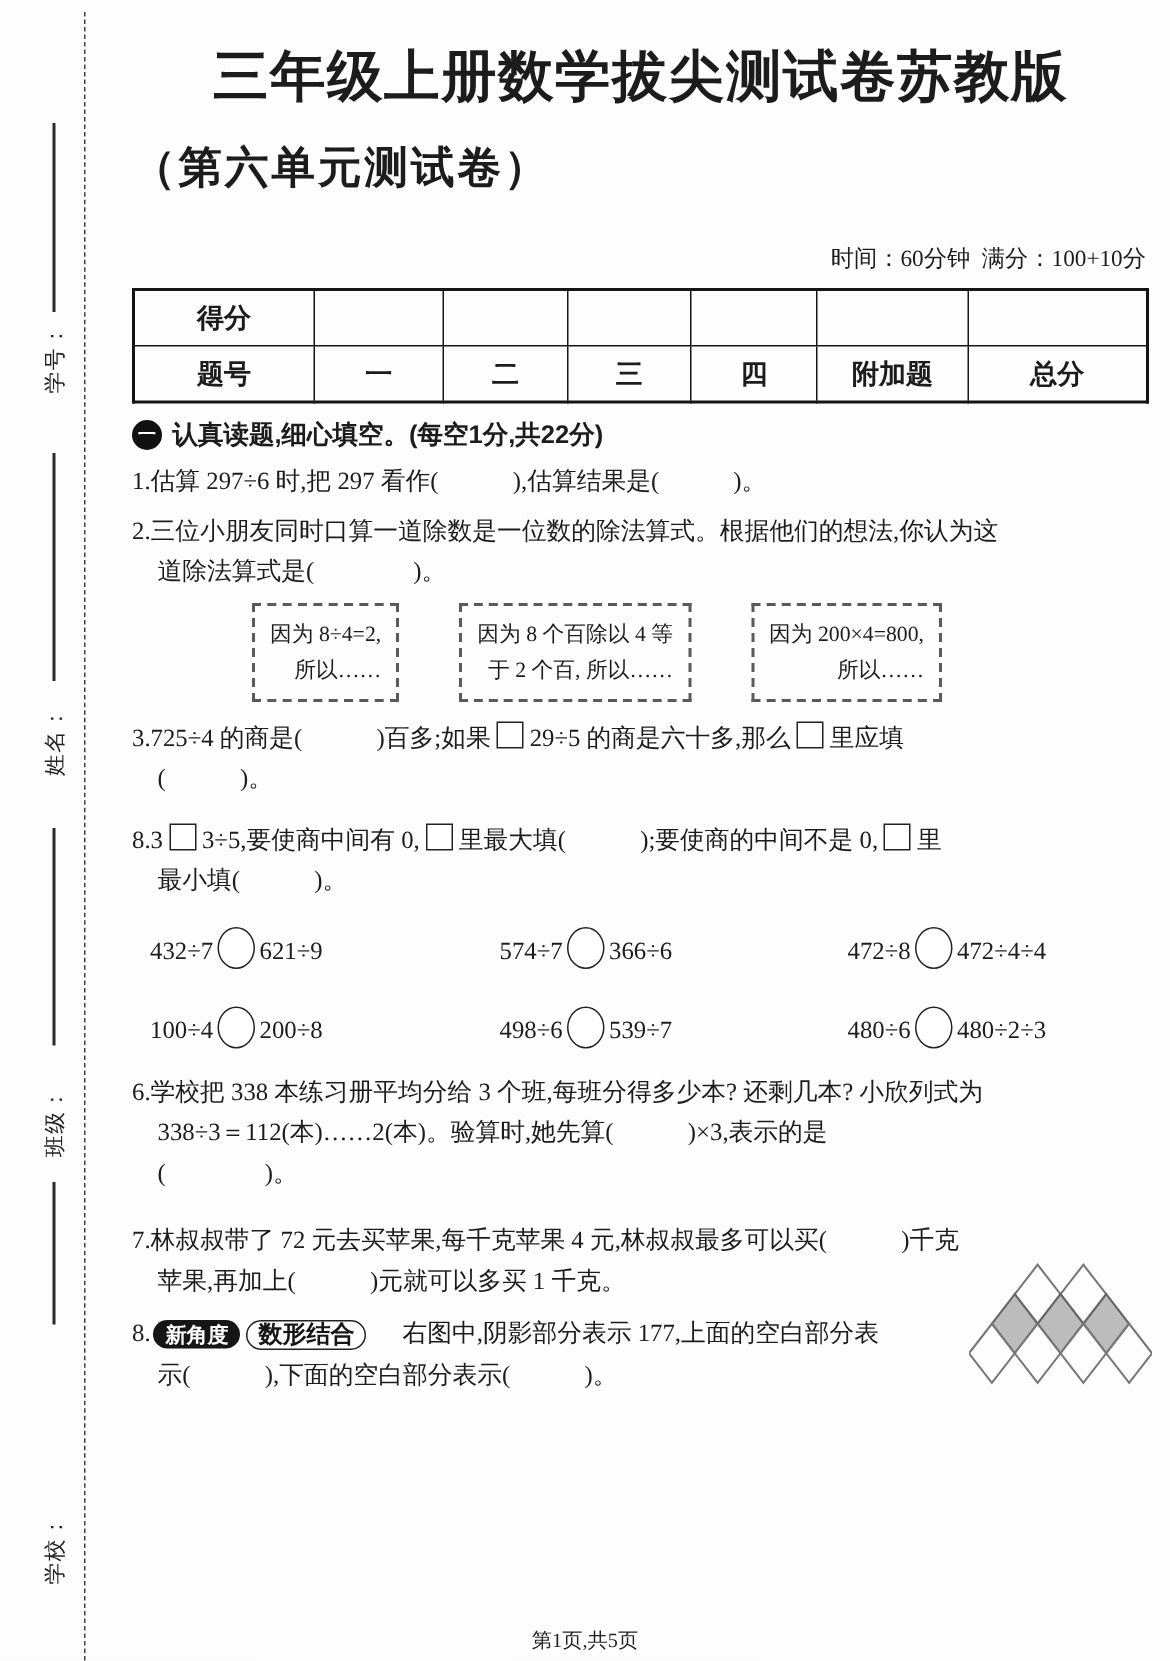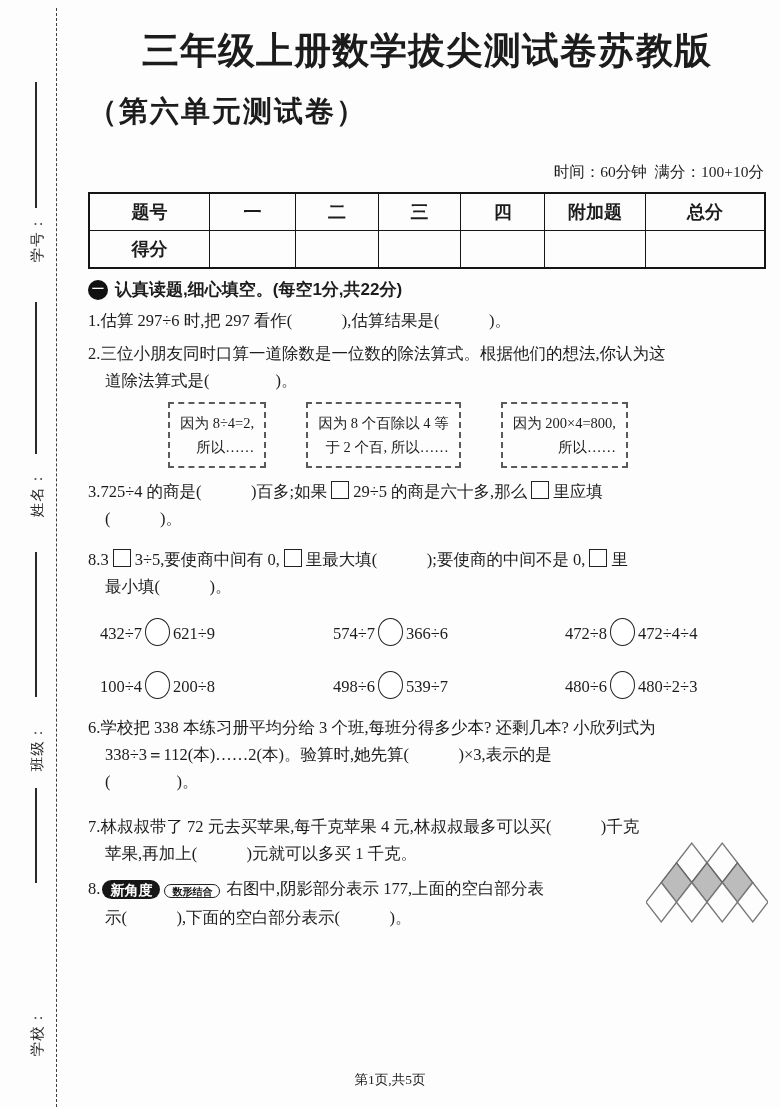--- a/index.html
+++ b/index.html
@@ -57,26 +57,26 @@
     line-height:24px; white-space:pre-wrap; background:#fdfdfd; }
 
   .q5-grid { display:grid; grid-template-columns:233px 232px 1fr; row-gap:24px;
     margin:18px 0 0 12px; align-items:center; }
   .q5-item { white-space:pre-wrap; }
 
   .badge-dark { background:#161616; color:#fff; border-radius:10px; padding:1.5px 8px;
     font-size:14px; font-weight:bold; font-family:"Liberation Sans","DejaVu Sans",sans-serif;
     margin:0 4px 0 2px; }
   .badge-light { border:1.6px solid #222; border-radius:10px; padding:0.5px 7px;
-    font-size:10px; font-weight:bold; font-family:"Liberation Sans","DejaVu Sans",sans-serif;
-    margin-right:6px; color:#161616; }
+    font-size:16px; font-weight:bold; font-family:"Liberation Sans","DejaVu Sans",sans-serif;
+    margin-right:24px; color:#161616; }
 
   .diamond-fig { position:absolute; right:-2px; top:-34px; width:122px; height:83px; }
 
-  .footer { position:absolute; left:0; bottom:18px; width:780px; text-align:center;
+  .footer { position:absolute; left:0; bottom:4px; width:780px; text-align:center;
     font-size:13.5px; color:#222; }
 </style>
 </head>
 <body>
 
 <div class="page">
 
   <div class="margin-dash"></div>
   <div>
     <div class="sline l1"></div>
@@ -100,36 +100,36 @@
         <col style="width:17.8%">
           <col style="width:12.8%">
           <col style="width:12.2%">
         <col style="width:12.2%">
           <col style="width:12.4%">
           <col style="width:14.9%">
           <col style="width:17.7%">
       </colgroup>
       <tbody>
           <tr>
+        <td>得分</td>
+        <td></td>
+        <td></td>
+        <td></td>
+        <td></td>
+        <td></td>
+        <td></td>
+      </tr>
+      <tr>
         <td>题号</td>
         <td>一</td>
         <td>二</td>
         <td>三</td>
         <td>四</td>
         <td>附加题</td>
         <td>总分</td>
-      </tr>
-      <tr>
-        <td>得分</td>
-        <td></td>
-        <td></td>
-        <td></td>
-        <td></td>
-        <td></td>
-        <td></td>
       </tr>
     </tbody>
       </table>
 
     <div class="section-head">
       <span class="sec-circle">一</span>
       <span class="sec-title">认真读题,细心填空。(每空1分,共22分)</span>
     </div>
 
     <div class="question">

